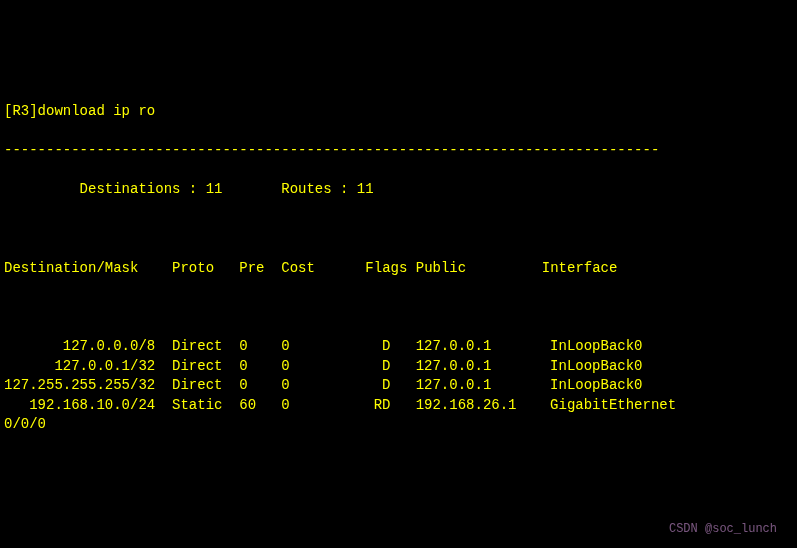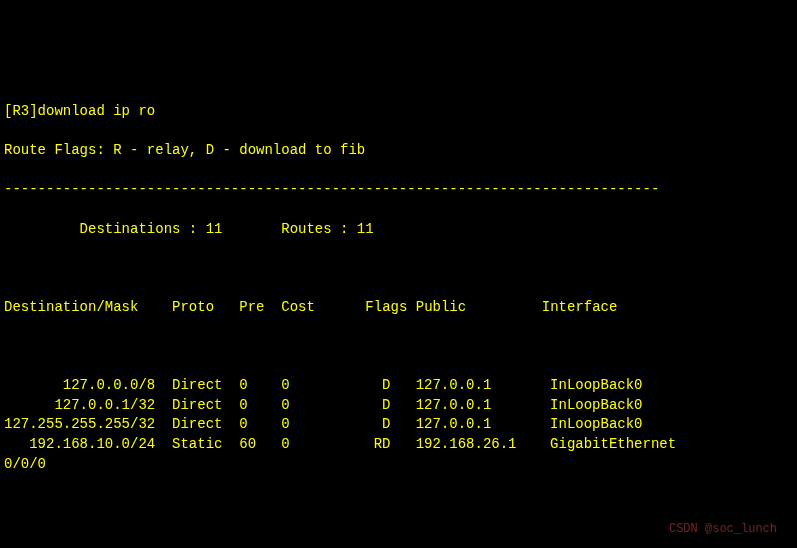--- a/index.html
+++ b/index.html
@@ -13,33 +13,32 @@
       width: 797px;
       height: 548px;
       overflow: hidden;
       white-space: pre;
     }
     .line { white-space: pre; }
     .watermark {
       position: absolute;
       bottom: 10px;
       right: 20px;
-      color: #ef4444;
+      color: #f0abfc;
       font-size: 12px;
       opacity: 0.5;
     }
   </style>
 </head>
 <body>
 
 
 
 <div>
 <div class="line">[R3]download ip ro</div>
-<div class="line">Route Flags: R - relay, D - download to fib</div>
 <div class="line">------------------------------------------------------------------------------</div>
 <div class="line">         Destinations : 11       Routes : 11</div>
 <div class="line"> </div>
 <div class="line"><span>Destination/Mask</span>    <span>Proto</span>   <span>Pre</span>  <span>Cost</span>      <span>Flags</span> <span>Public</span>         <span>Interface</span></div>
 <div class="line"> </div>
 <div id="route-rows"><div class="line">       127.0.0.0/8  Direct  0    0           D   127.0.0.1       InLoopBack0</div><div class="line">      127.0.0.1/32  Direct  0    0           D   127.0.0.1       InLoopBack0</div><div class="line">127.255.255.255/32  Direct  0    0           D   127.0.0.1       InLoopBack0</div><div class="line">   192.168.10.0/24  Static  60   0          RD   192.168.26.1    GigabitEthernet</div><div class="line">0/0/0</div></div>
 </div>
 <div class="watermark">CSDN @soc_lunch</div>
 
 

